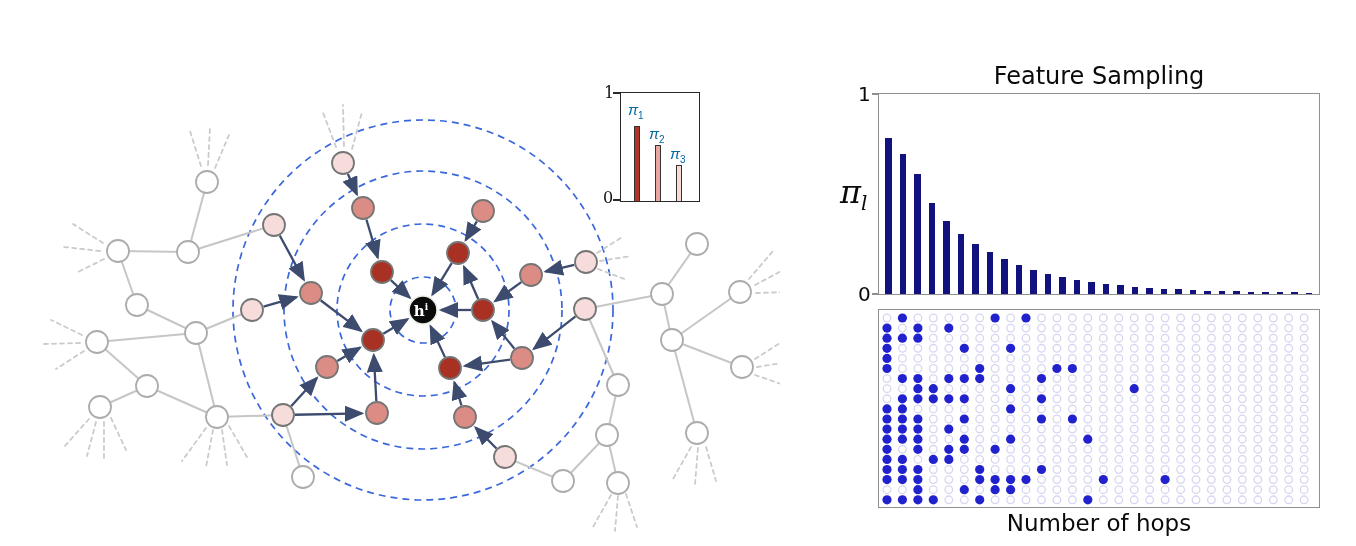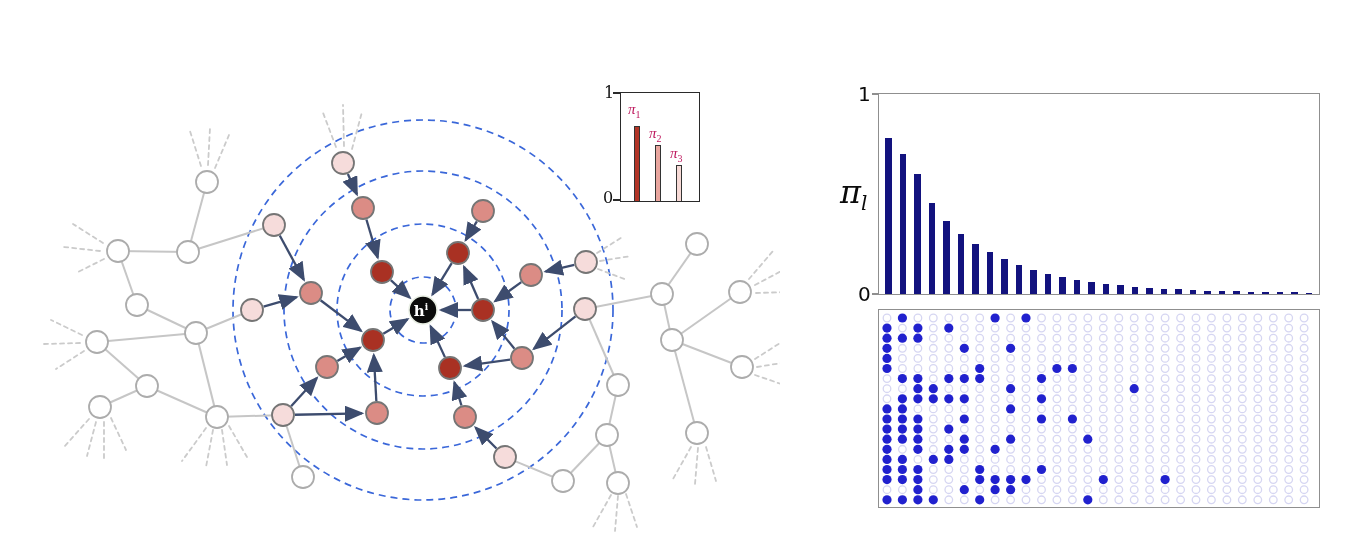--- a/index.html
+++ b/index.html
@@ -3,22 +3,22 @@
 <meta charset="utf-8">
 <style>
   html,body{margin:0;padding:0;background:#ffffff;}
   #canvas{position:relative;width:1356px;height:546px;background:#ffffff;overflow:hidden;
           font-family:"DejaVu Sans","Liberation Sans",sans-serif;color:#111;}
   #graph-svg{position:absolute;left:0;top:0;}
   
   #inset{position:absolute;left:620px;top:92px;width:80px;height:110px;
          border:1.6px solid #2a2a2a;background:#ffffff;box-sizing:border-box;}
   .inset-bar{position:absolute;bottom:0;width:6px;border:1px solid #333;border-bottom:none;box-sizing:border-box;}
-  .inset-lab{position:absolute;font-family:Liberation Serif, serif;
-             font-style:italic;font-size:15px;color:#be185d;line-height:1;}
+  .inset-lab{position:absolute;font-family:Liberation Sans, sans-serif;
+             font-style:italic;font-size:15px;color:#0369a1;line-height:1;}
   .inset-lab sub{font-size:10px;font-style:normal;}
   .axis-num{position:absolute;font-family:"DejaVu Serif","Liberation Serif",serif;
             font-size:16px;color:#111;line-height:1;}
   .tick{position:absolute;background:#2a2a2a;}
   
   #fs-title{position:absolute;left:878px;top:62px;width:442px;text-align:center;
             font-size:24px;color:#0a0a0a;}
   #top-panel{position:absolute;left:878px;top:93px;width:442px;height:202px;
              border:1.4px solid #8f8f8f;background:#fff;box-sizing:border-box;}
   .fbar{position:absolute;bottom:0;width:6.5px;}
@@ -180,20 +180,21 @@
         <span class="inset-lab" style="left: 28px; top: 33px;"><span>π</span><sub>2</sub></span>
         <div class="inset-bar" style="left: 55px; height: 36.4px; background: rgb(247, 218, 214);"></div>
         <span class="inset-lab" style="left: 49px; top: 53px;"><span>π</span><sub>3</sub></span>
       </div>
   </div>
   <span class="axis-num" style="left:604px;top:85px;">1</span>
   <span class="axis-num" style="left:603px;top:190px;">0</span>
   <div class="tick" style="left:613px;top:92px;width:7px;height:2px;"></div>
   <div class="tick" style="left:613px;top:199px;width:7px;height:2px;"></div>
 
+  <div id="fs-title">Feature Sampling</div>
   <div id="top-panel">
       <div class="fbar" style="left: 6px; height: 156px; background: rgb(18, 18, 126);"></div>
       <div class="fbar" style="left: 20.5px; height: 140px; background: rgb(18, 18, 126);"></div>
       <div class="fbar" style="left: 35px; height: 120px; background: rgb(18, 18, 126);"></div>
       <div class="fbar" style="left: 49.5px; height: 91px; background: rgb(18, 18, 126);"></div>
       <div class="fbar" style="left: 64px; height: 73px; background: rgb(18, 18, 126);"></div>
       <div class="fbar" style="left: 78.5px; height: 60px; background: rgb(18, 18, 126);"></div>
       <div class="fbar" style="left: 93px; height: 50px; background: rgb(18, 18, 126);"></div>
       <div class="fbar" style="left: 107.5px; height: 42px; background: rgb(18, 18, 126);"></div>
       <div class="fbar" style="left: 122px; height: 35px; background: rgb(18, 18, 126);"></div>
@@ -754,14 +755,15 @@
         <circle cx="317.0" cy="189.8" r="3.8" fill="none" stroke="#D6D6F2" stroke-width="1.3"></circle>
         <circle cx="332.4" cy="189.8" r="3.8" fill="none" stroke="#D6D6F2" stroke-width="1.3"></circle>
         <circle cx="347.9" cy="189.8" r="3.8" fill="none" stroke="#D6D6F2" stroke-width="1.3"></circle>
         <circle cx="363.3" cy="189.8" r="3.8" fill="none" stroke="#D6D6F2" stroke-width="1.3"></circle>
         <circle cx="378.8" cy="189.8" r="3.8" fill="none" stroke="#D6D6F2" stroke-width="1.3"></circle>
         <circle cx="394.3" cy="189.8" r="3.8" fill="none" stroke="#D6D6F2" stroke-width="1.3"></circle>
         <circle cx="409.7" cy="189.8" r="3.8" fill="none" stroke="#D6D6F2" stroke-width="1.3"></circle>
         <circle cx="425.1" cy="189.8" r="3.8" fill="none" stroke="#D6D6F2" stroke-width="1.3"></circle>
       </svg>
   </div>
+  <div id="xlabel">Number of hops</div>
 
 </div>
 
 </body></html>

